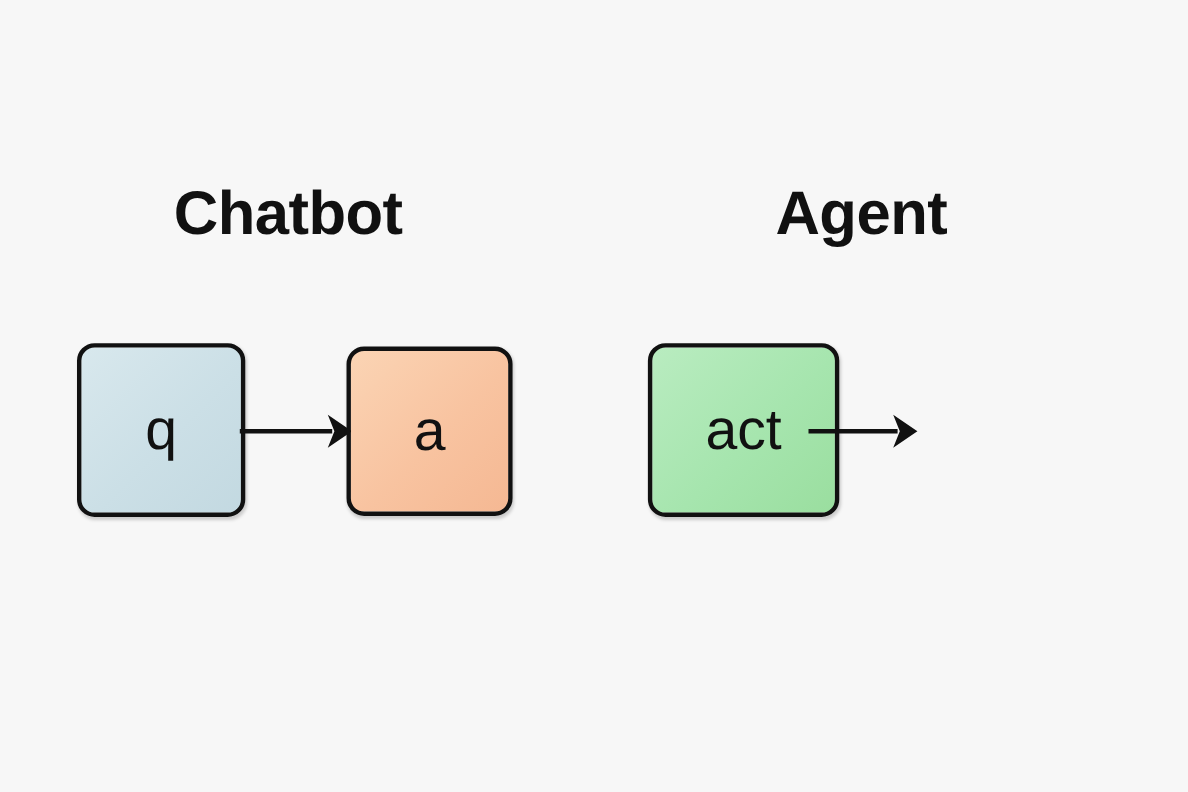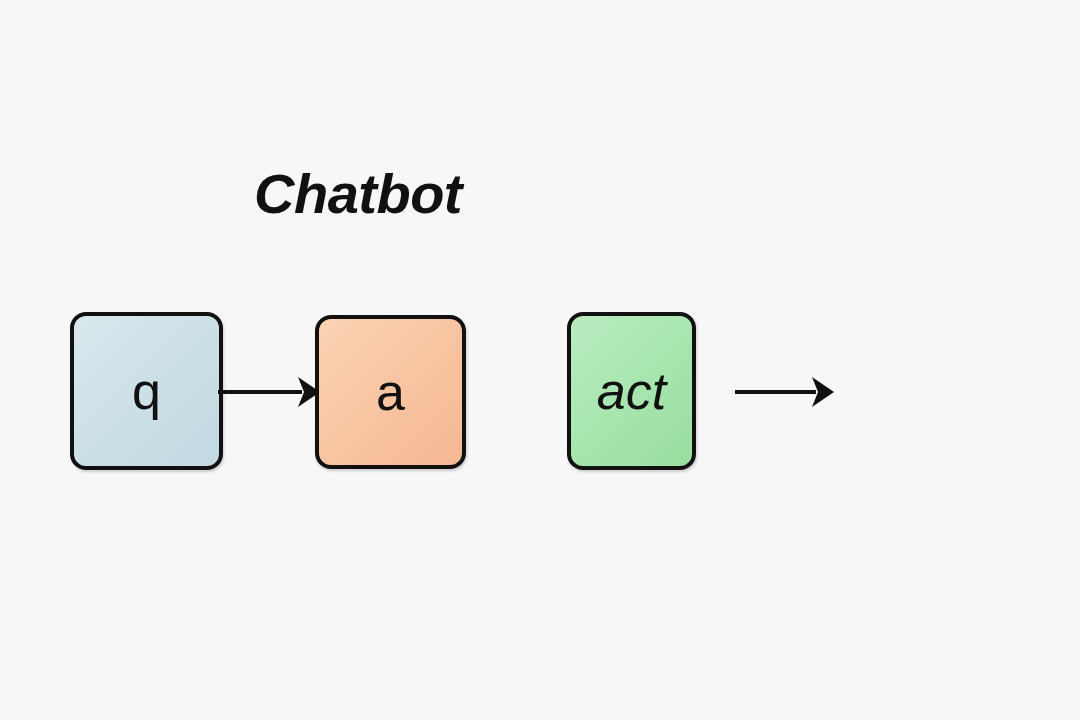--- a/index.html
+++ b/index.html
@@ -21,23 +21,22 @@
 
   
   .group-title {
     position: absolute;
     font-family: "Liberation Sans", sans-serif;
     font-weight: bold;
     font-size: 56px;
     line-height: 1;
     color: #111111;
     white-space: nowrap;
-    text-align: right;
+    text-align: center;
     letter-spacing: -0.5px;
-    font-style: italic;
   }
   #title-chatbot {
     left: 62px;
     top: 166px;
     width: 400px;
   }
   #title-agent {
     left: 583px;
     top: 166px;
     width: 400px;
@@ -71,26 +70,25 @@
     background: linear-gradient(135deg, #d8e8ed 0%, #cbdfe6 55%, #c3d9e1 100%);
   }
   #node-a {
     left: 315px;
     top: 315px;
     width: 151px;
     height: 154px;
     background: linear-gradient(135deg, #fbd4b4 0%, #f8c3a0 55%, #f5b893 100%);
   }
   #node-act {
-    left: 567px;
+    left: 589px;
     top: 312px;
-    width: 129px;
+    width: 174px;
     height: 158px;
     background: linear-gradient(135deg, #b9ecc0 0%, #a6e5ae 55%, #9ade9f 100%);
-    font-style: italic;
   }
   #node-obs {
     left: 829px;
     top: 312px;
     width: 150px;
     height: 158px;
     background: linear-gradient(135deg, #fcf0b6 0%, #f9e592 55%, #f6dc78 100%);
   }
 
   
@@ -124,20 +122,21 @@
 
   <svg class="arrow" id="arrow-q-a" viewBox="0 0 102 42">
     <line x1="0" y1="21" x2="84" y2="21" stroke="#111111" stroke-width="4"></line>
     <polygon points="80,6 102,21 80,36 86,21" fill="#111111"></polygon>
   </svg>
 
   <div class="node" id="node-a">
     <span class="node-label">a</span>
   </div>
 
+  <div class="group-title" id="title-agent">Agent</div>
 
   <div class="node" id="node-act">
     <span class="node-label">act</span>
   </div>
 
   <svg class="arrow" id="arrow-act-obs" viewBox="0 0 99 42">
     <line x1="0" y1="21" x2="81" y2="21" stroke="#111111" stroke-width="4"></line>
     <polygon points="77,6 99,21 77,36 83,21" fill="#111111"></polygon>
   </svg>
 

